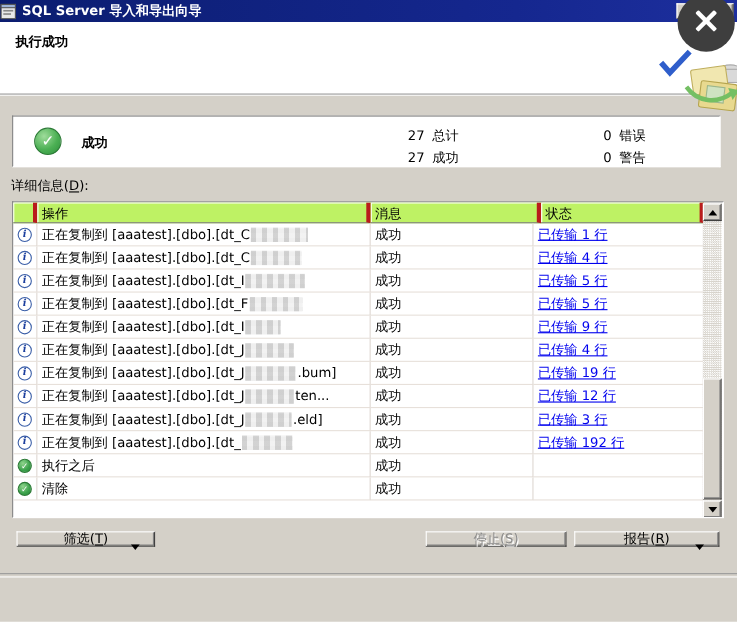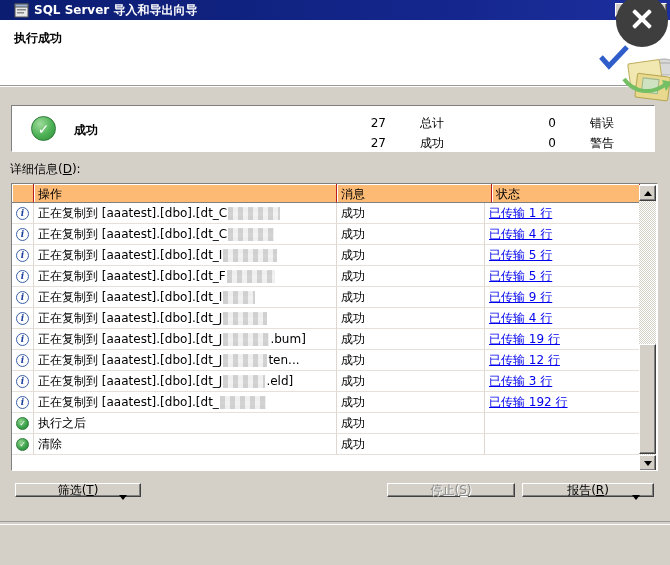--- a/index.html
+++ b/index.html
@@ -7,21 +7,21 @@
     position:relative; width:670px; height:565px; overflow:hidden;
     background:#d4d0c8;
     font-family:"DejaVu Sans","Liberation Sans",sans-serif;
     font-size:12px; color:#000;
     -webkit-font-smoothing:none;
   }
   
   .titlebar{
     position:absolute; top:0; left:0; width:670px; height:20px;
     background:linear-gradient(90deg,#0b1d70 0%,#15278f 70%,#1d2f9e 100%);
-    display:flex; align-items:center; padding-left:14px; box-sizing:border-box;
+    display:flex; align-items:center; padding-left:0; box-sizing:border-box;
   }
   .app-icon{width:15px;height:15px;flex:0 0 auto;}
   .title-text{color:#fff;font-weight:bold;font-size:12px;margin-left:5px;white-space:nowrap;}
   .win-btns{position:absolute; right:3px; top:3px; display:flex; gap:2px;}
   .win-btn{
     width:16px;height:14px;background:#d4d0c8;
     border:1px solid;border-color:#fff #404040 #404040 #fff;
     box-shadow:inset -1px -1px 0 #808080;
     display:flex;align-items:center;justify-content:center;box-sizing:border-box;
   }
@@ -55,36 +55,36 @@
   }
   .sum-ico{
     position:absolute; left:19px; top:10px; width:25px; height:25px; border-radius:50%;
     background:radial-gradient(circle at 35% 30%,#9fdc9b,#4cb054 55%,#2e8f3c);
     border:1px solid #2c7a36; color:#fff; font-size:14px; font-weight:bold;
     display:flex;align-items:center;justify-content:center; box-sizing:border-box;
   }
   .sum-status{position:absolute; left:62px; top:16px; font-weight:bold;}
   .sum-col{position:absolute; top:7px; line-height:20px;}
   .sum-col.c1{left:352px;} .sum-col.c2{left:522px;}
-  .sum-row{display:flex;gap:27px;}
+  .sum-row{display:flex;}
   .sum-val{display:inline-block; width:22px; text-align:right; margin-right:7px;}
   
   .details-label{position:absolute; left:10px; top:161px;}
   .mn{text-decoration:underline;}
   
   .grid{
     position:absolute; left:11px; top:183px; width:647px; height:288px;
     background:#fff; box-sizing:border-box;
     border:1px solid; border-color:#808080 #fff #fff #808080;
     overflow:hidden;
   }
   .ghead{display:flex; height:19px;}
   .gh{
-    background:#fdba74; box-sizing:border-box; padding:2px 4px 0 4px;
-    border-right:1px solid #b91c1c; border-bottom:1px solid #808080;
+    background:#bef264; box-sizing:border-box; padding:2px 4px 0 4px;
+    border-right:4px solid #b91c1c; border-bottom:1px solid #808080;
     box-shadow:inset 1px 1px 0 #fff; white-space:nowrap; overflow:hidden;
   }
   .c-icon{width:22px;} .c-op{width:303px;} .c-status{width:148px;} .c-msg{width:155px;}
   .trow{display:flex; height:21px; align-items:center;}
   .trow .cell{
     box-sizing:border-box; padding:0 4px; height:21px; display:flex; align-items:center;
     border-right:1px solid #ded7d2; border-bottom:1px solid #e7e0da;
     white-space:nowrap; overflow:hidden;
   }
   .ico-info{

